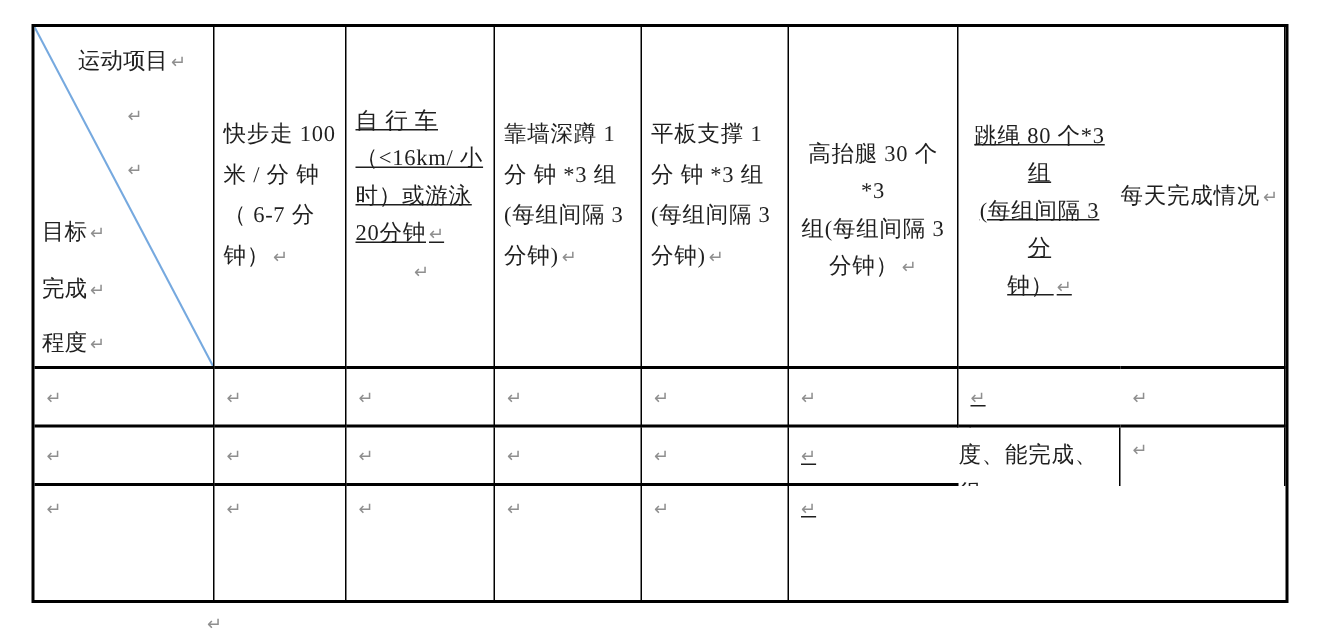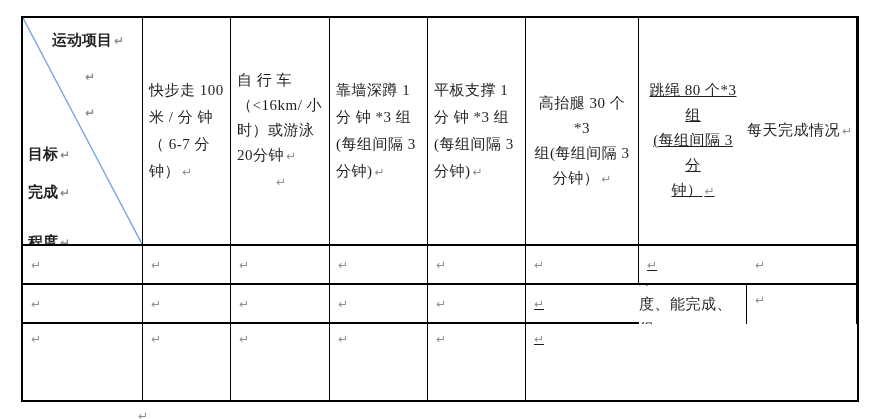--- a/index.html
+++ b/index.html
@@ -32,34 +32,34 @@
 
   
   .hcell {
     display: flex; flex-direction: column; justify-content: center;
     padding: 0 6px;
     font-size: 15px;
   }
   .htext { line-height: 27px; }
   .htext .t { white-space: pre-line; letter-spacing: 0.5px; }
   .hcenter .htext { text-align: center; line-height: 25px; margin-top: 20px; }
-  .tight .htext { line-height: 25px; }
+  .tight .htext { line-height: 25px; text-decoration: underline; }
   .center-mark { text-align: center; line-height: 25px; }
 
   
   .pm {
     color: #8f8f8f;
     font-family: "DejaVu Sans", sans-serif;
     font-size: 12px;
     margin-left: 2px;
     letter-spacing: 0;
   }
 
   
-  .corner { font-size: 15px; font-weight: bold; }
+  .corner { font-size: 15px; }
   .corner .abs { position: absolute; white-space: nowrap; }
   .diag-svg { position: absolute; left: 0; top: 0; width: 100%; height: 100%; }
 
   
   .rlabel {
     display: flex; flex-direction: column; justify-content: center;
     text-align: left; font-size: 15px;
   }
   .rlabel .htext { line-height: 25px; }
 
@@ -78,21 +78,21 @@
 
     <div class="cell corner">
       <svg class="diag-svg" viewBox="0 0 119 226" preserveAspectRatio="none">
         <line x1="0" y1="0" x2="119" y2="226" stroke="#76a9df" stroke-width="1.4"></line>
       </svg>
       <span class="abs" style="left:29px; top:13px;"><span>运动项目</span><span class="pm">↵</span></span>
       <span class="abs pm" style="left:60px; top:52px;">↵</span>
       <span class="abs pm" style="left:60px; top:88px;">↵</span>
       <span class="abs" style="left:5px; top:127px;"><span>目标</span><span class="pm">↵</span></span>
       <span class="abs" style="left:5px; top:165px;text-align:right;"><span>完成</span><span class="pm">↵</span></span>
-      <span class="abs" style="left:5px; top:215px;text-align:right;"><span>程度</span><span class="pm">↵</span></span>
+      <span class="abs" style="left:5px; top:201px;text-align:right;"><span>程度</span><span class="pm">↵</span></span>
     </div>
 
     <div class="cell hcell">
       <div class="htext"><span class="t">快步走 100
 米 / 分 钟
 （ 6-7 分
 钟）</span><span class="pm">↵</span></div>
     </div>
 
     <div class="cell hcell tight">

